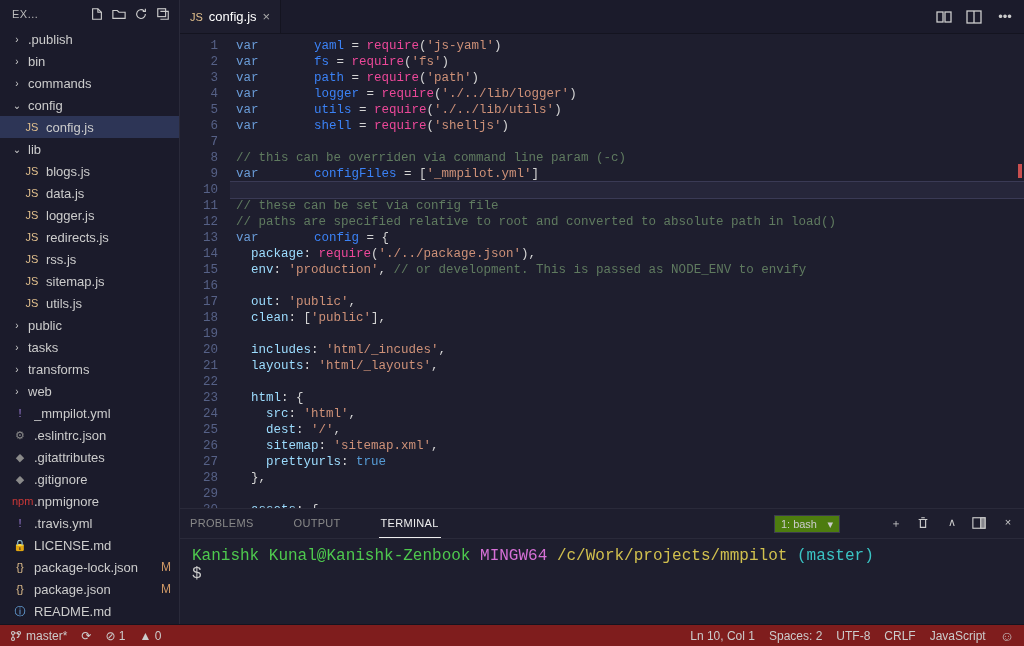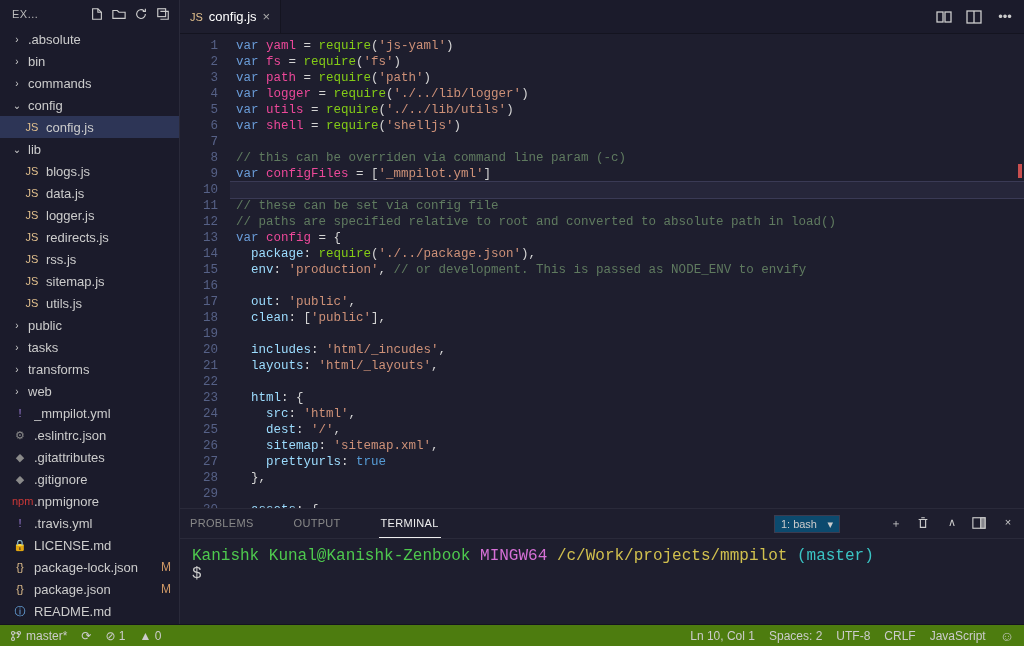--- a/index.html
+++ b/index.html
@@ -122,22 +122,22 @@
 .gutter div { height: 16px; }
 .code {
   flex: 1;
   padding: 4px 0;
   overflow: hidden;
   white-space: pre;
 }
 .code-line { height: 16px; padding-left: 6px; }
 .code-line.current { background: #26263a; outline: 1px solid #3a3a55; }
 .tok-kw { color:#699bd7; }
-.tok-id { color:#ec4899; }
-.tok-fn { color:#84cc16; }
+.tok-id { color:#3b82f6;margin-left:48px; }
+.tok-fn { color:#ec4899; }
 .tok-str { color:#ce9178; }
 .tok-com { color:#5f7a5f; }
 .tok-op { color:#d4d4d4; }
 .tok-prop { color:#9cdcfe; }
 .tok-bool { color:#569cd6; }
 
 .minimap-marker {
   position:absolute;
   right:2px;
   top: 130px;
@@ -161,21 +161,21 @@
   padding: 0 8px;
   gap: 36px;
   font-size: 11px;
   color: #888;
   border-bottom: 1px solid #2a2a3a;
 }
 .panel-tab { cursor:pointer; letter-spacing:0.3px; padding: 0 2px; height:100%; display:flex; align-items:center; border-bottom:1px solid transparent;}
 .panel-tab.active { color:#eee; border-bottom:1px solid #eee;}
 .panel-tabs .spacer { flex:1; }
 .panel-select {
-  background:#0c4a6e;
+  background:#4d7c0f;
   color:#ccc;
   border:1px solid #3c3c50;
   font-size:11px;
   padding: 2px 22px 2px 6px;
   position:relative;
 }
 .panel-right-icons { display:flex; gap:12px; padding-left:12px; color:#ccc; }
 .panel-right-icons .icon-btn { cursor:pointer; width:16px; text-align:center; }
 .terminal-body {
   flex:1;
@@ -186,21 +186,21 @@
 }
 .term-green { color:#4ec94e; }
 .term-mag { color:#d670d6; }
 .term-yellow { color:#d1c04e; }
 .term-cyan { color:#3ac4c4; }
 .term-plain { color:#ccc; }
 
 
 .statusbar {
   height: 22px;
-  background: #4d7c0f;
+  background: #7f1d1d;
   display:flex;
   align-items:center;
   font-size:12px;
   color:#cccccc;
   padding: 0 10px;
   gap: 14px;
   border-top: 1px solid #141420;
 }
 .statusbar .left { display:flex; gap:14px; align-items:center;}
 .statusbar .right { display:flex; gap:14px; align-items:center;margin-left:32px;}
@@ -238,21 +238,21 @@
       <span class="icon-btn">
         <svg width="14" height="14" viewBox="0 0 16 16" fill="none" stroke="currentColor" stroke-width="1.3">
             <rect x="2" y="2" width="9" height="9"></rect>
             <path d="M5 5h9v9H5"></path>
           </svg>
       </span>
     </div>
     <div class="tree" id="tree">
         <div class="tree-item depth0">
           <span class="chev">›</span>
-          <span class="label">.absolute</span>
+          <span class="label">.publish</span>
         </div>
         <div class="tree-item depth0">
           <span class="chev">›</span>
           <span class="label">bin</span>
         </div>
         <div class="tree-item depth0">
           <span class="chev">›</span>
           <span class="label">commands</span>
         </div>
         <div class="tree-item depth0">

